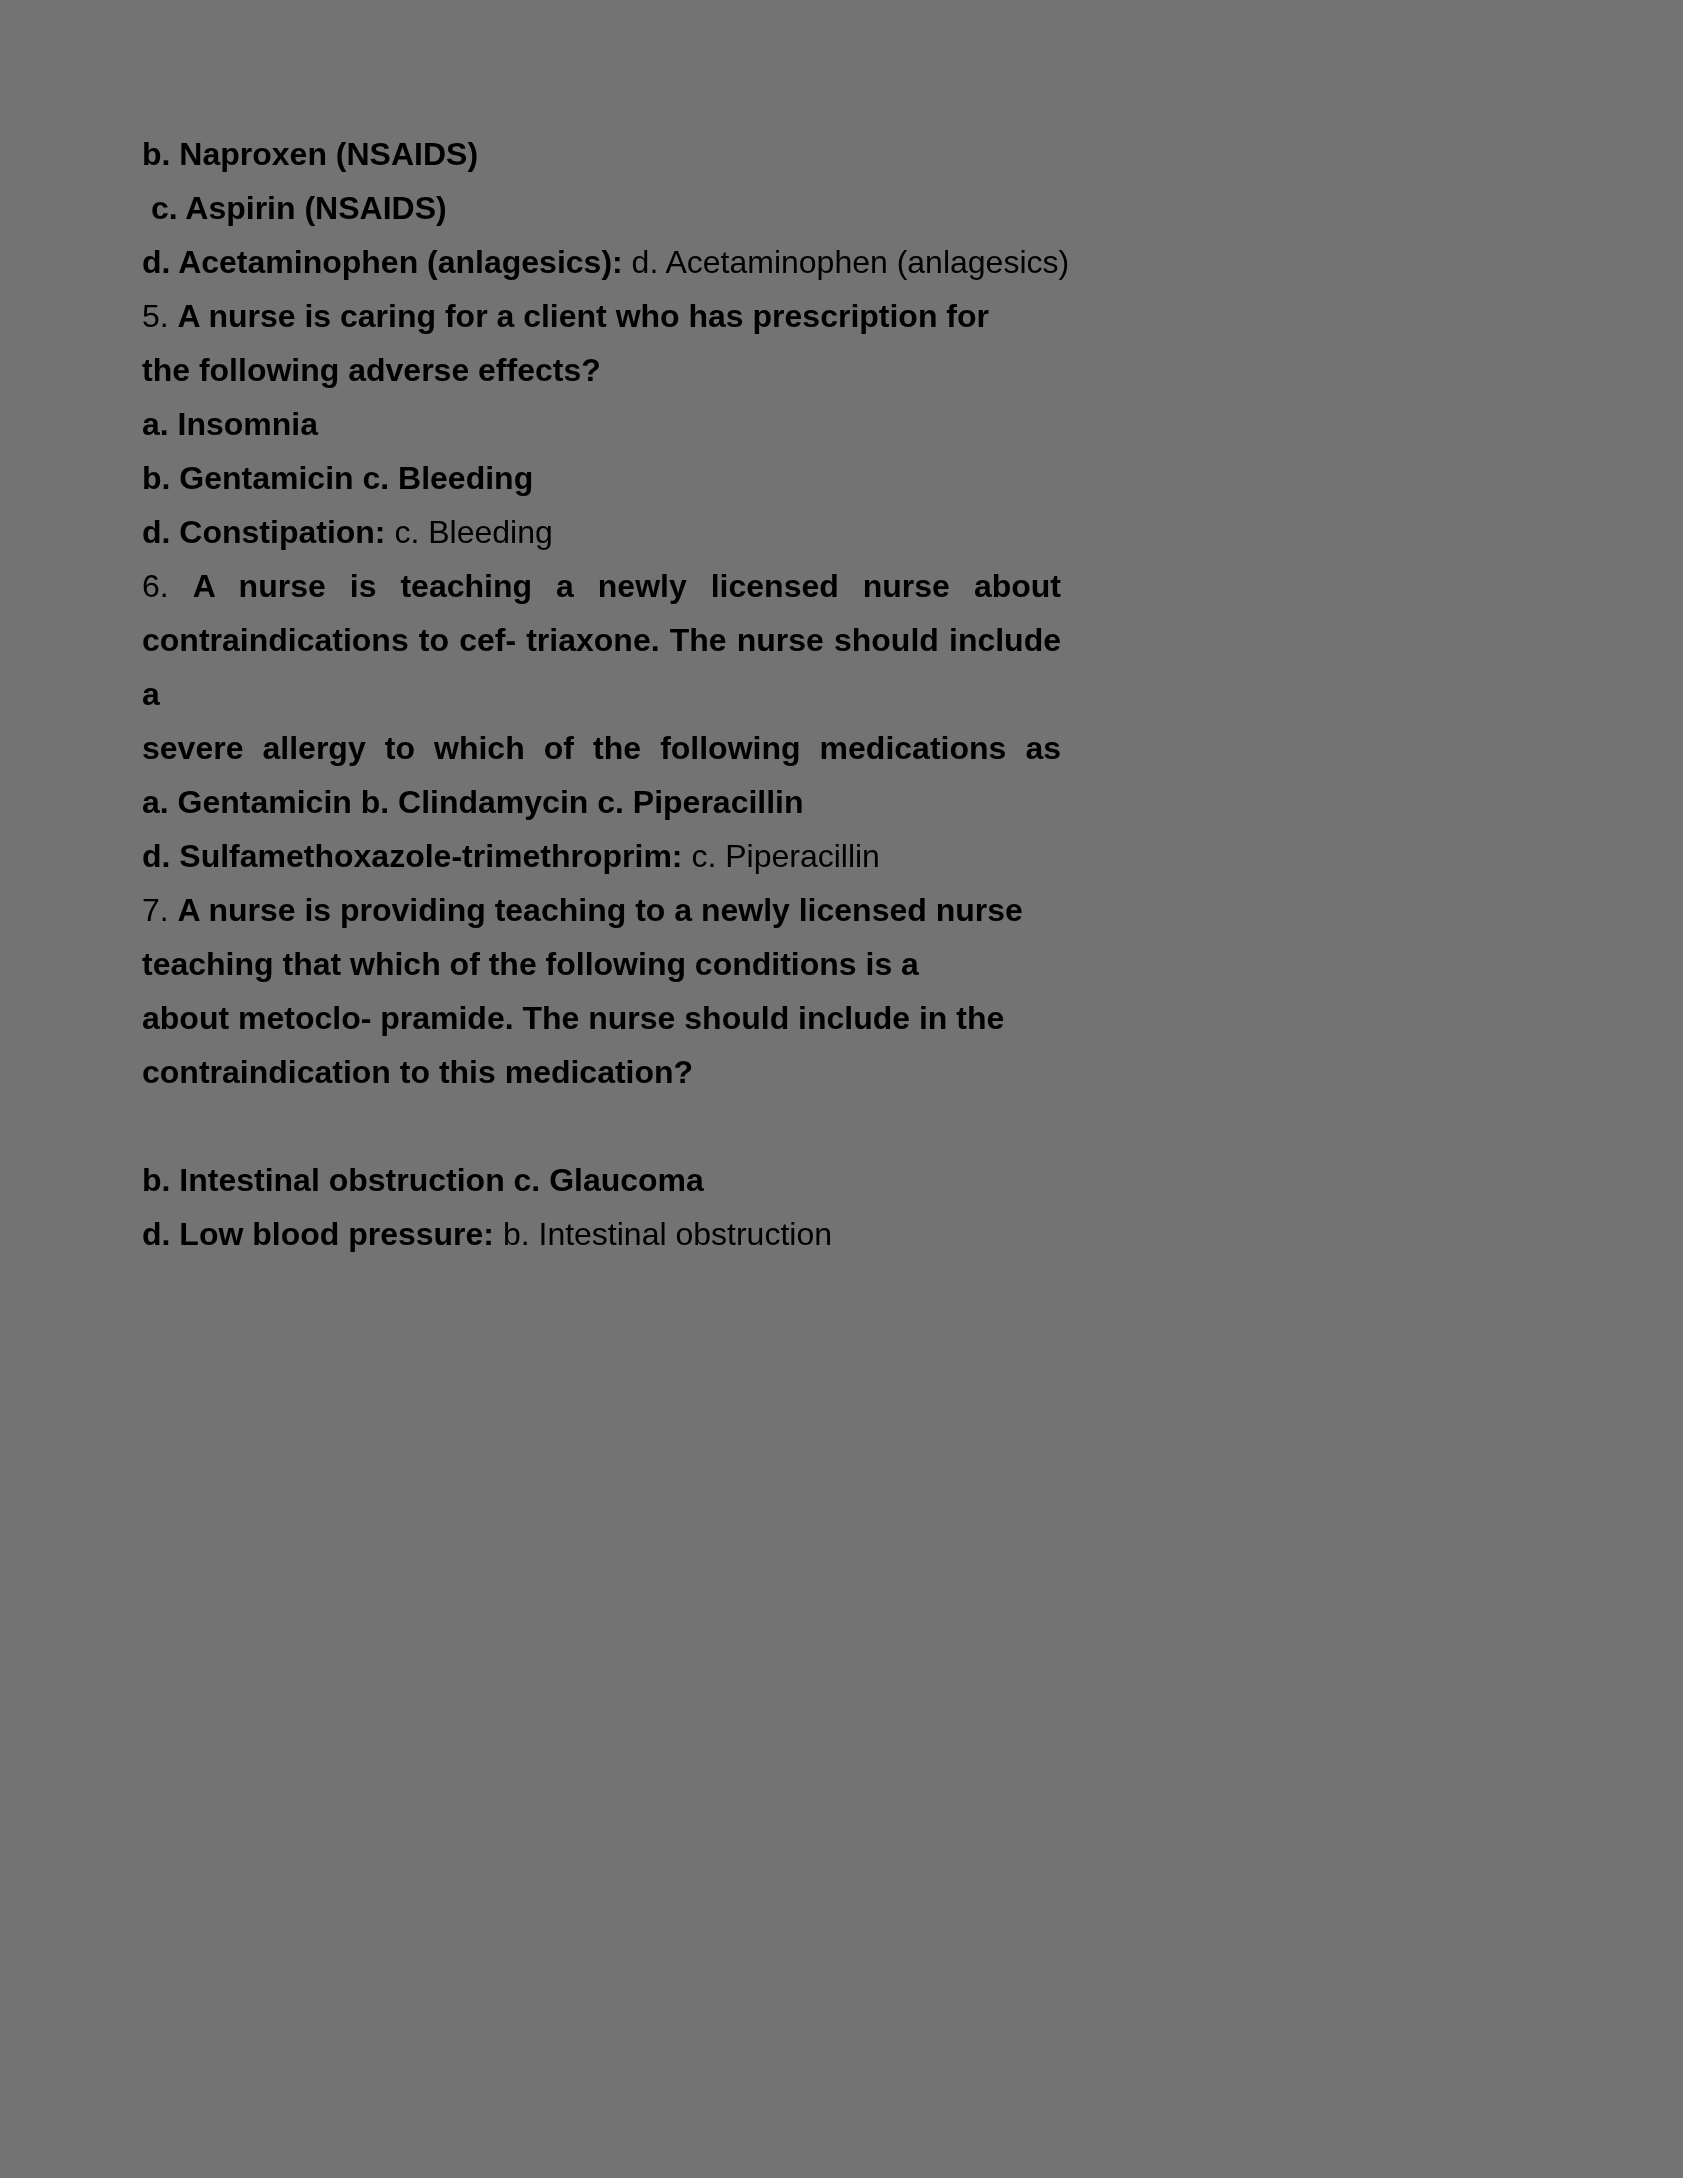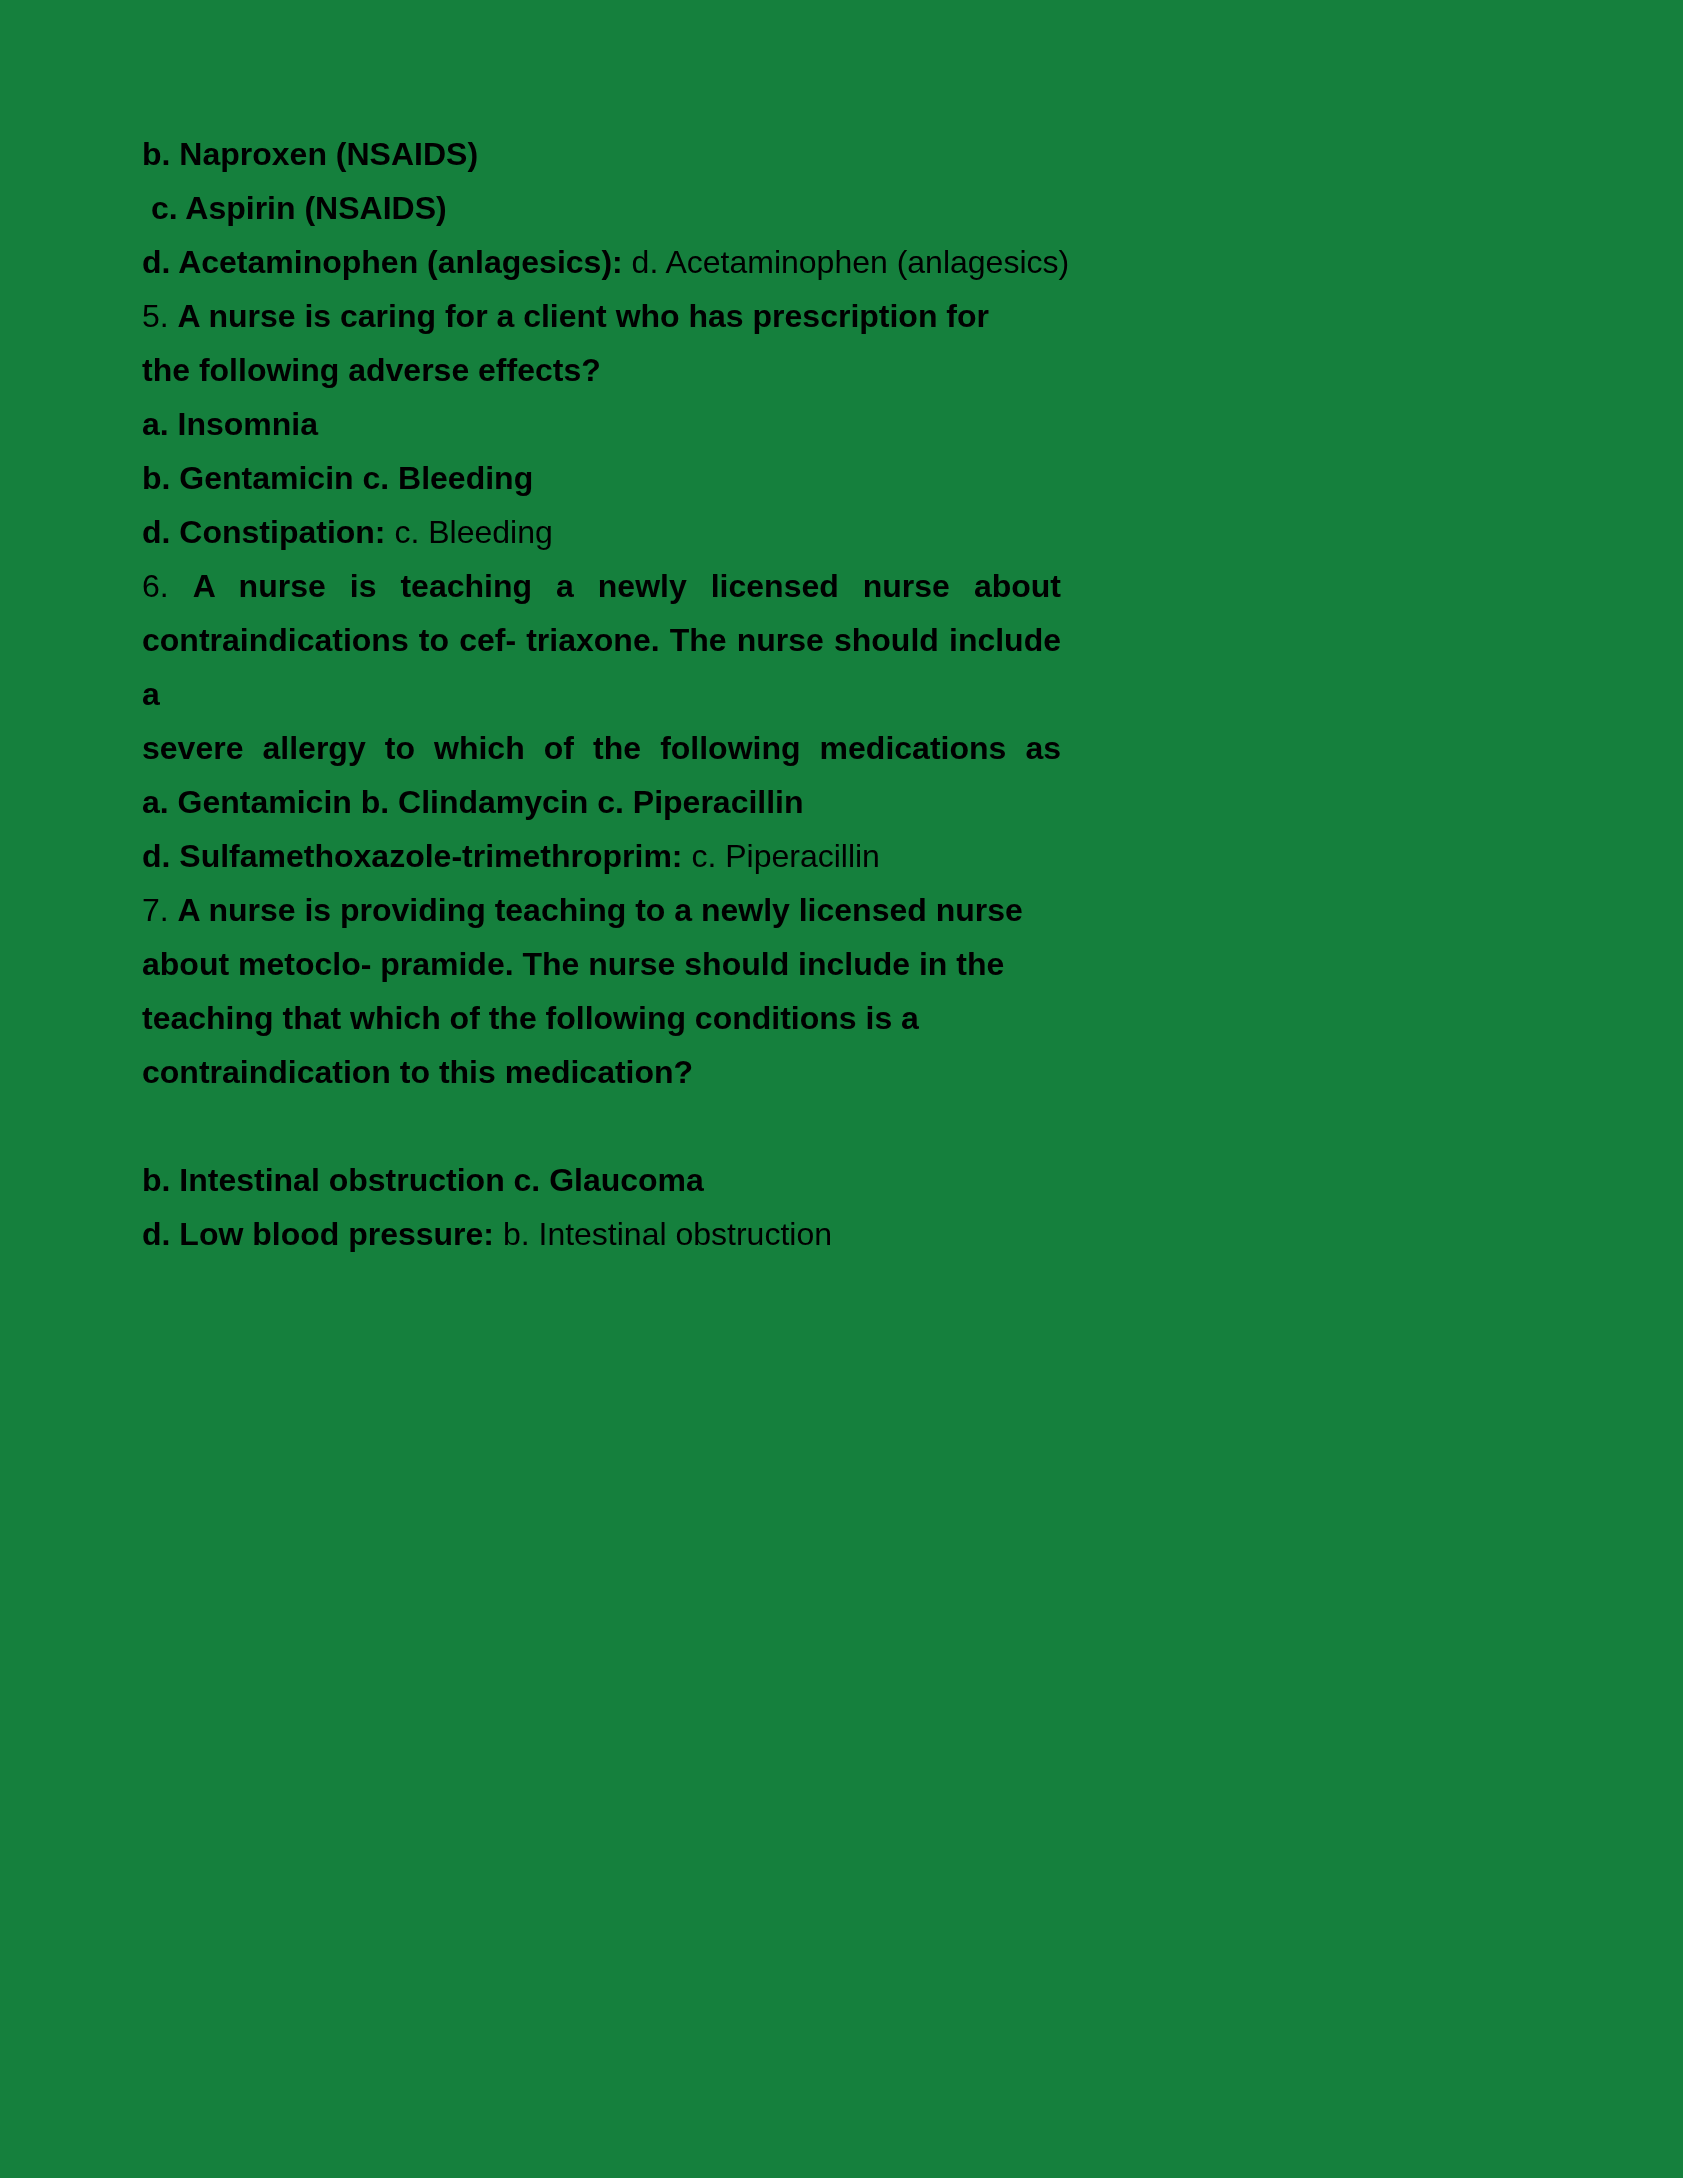--- a/index.html
+++ b/index.html
@@ -4,21 +4,21 @@
 <style>
   html, body {
     margin: 0;
     padding: 0;
     background: #ffffff;
   }
   .page {
     position: relative;
     width: 1683px;
     height: 2178px;
-    background: #15803d;
+    background: #737373;
     font-family: "Liberation Sans", sans-serif;
     color: #000000;
     overflow: hidden;
   }
   .content {
     position: absolute;
     left: 142px;
     top: 127px;
     width: 919px;
     font-size: 32px;
@@ -52,21 +52,21 @@
       <div class="line"><span class="seg-bold">the following adverse effects?</span></div>
       <div class="line"><span class="seg-bold">a. Insomnia</span></div>
       <div class="line"><span class="seg-bold">b. Gentamicin c. Bleeding</span></div>
       <div class="line"><span class="seg-bold">d. Constipation: </span><span class="seg-regular">c. Bleeding</span></div>
       <div class="line justify"><span class="seg-regular">6. </span><span class="seg-bold">A nurse is teaching a newly licensed nurse about</span></div>
       <div class="line justify"><span class="seg-bold">contraindications to cef- triaxone. The nurse should include a</span></div>
       <div class="line justify"><span class="seg-bold">severe allergy to which of the following medications as</span></div>
       <div class="line"><span class="seg-bold">a. Gentamicin b. Clindamycin c. Piperacillin</span></div>
       <div class="line"><span class="seg-bold">d. Sulfamethoxazole-trimethroprim: </span><span class="seg-regular">c. Piperacillin</span></div>
       <div class="line"><span class="seg-regular">7. </span><span class="seg-bold">A nurse is providing teaching to a newly licensed nurse</span></div>
+      <div class="line"><span class="seg-bold">teaching that which of the following conditions is a</span></div>
       <div class="line"><span class="seg-bold">about metoclo- pramide. The nurse should include in the</span></div>
-      <div class="line"><span class="seg-bold">teaching that which of the following conditions is a</span></div>
       <div class="line"><span class="seg-bold">contraindication to this medication?</span></div>
       <div class="line blank"></div>
       <div class="line"><span class="seg-bold">b. Intestinal obstruction c. Glaucoma</span></div>
       <div class="line"><span class="seg-bold">d. Low blood pressure: </span><span class="seg-regular">b. Intestinal obstruction</span></div>
     </div>
 </div>
 
 
 </body></html>

